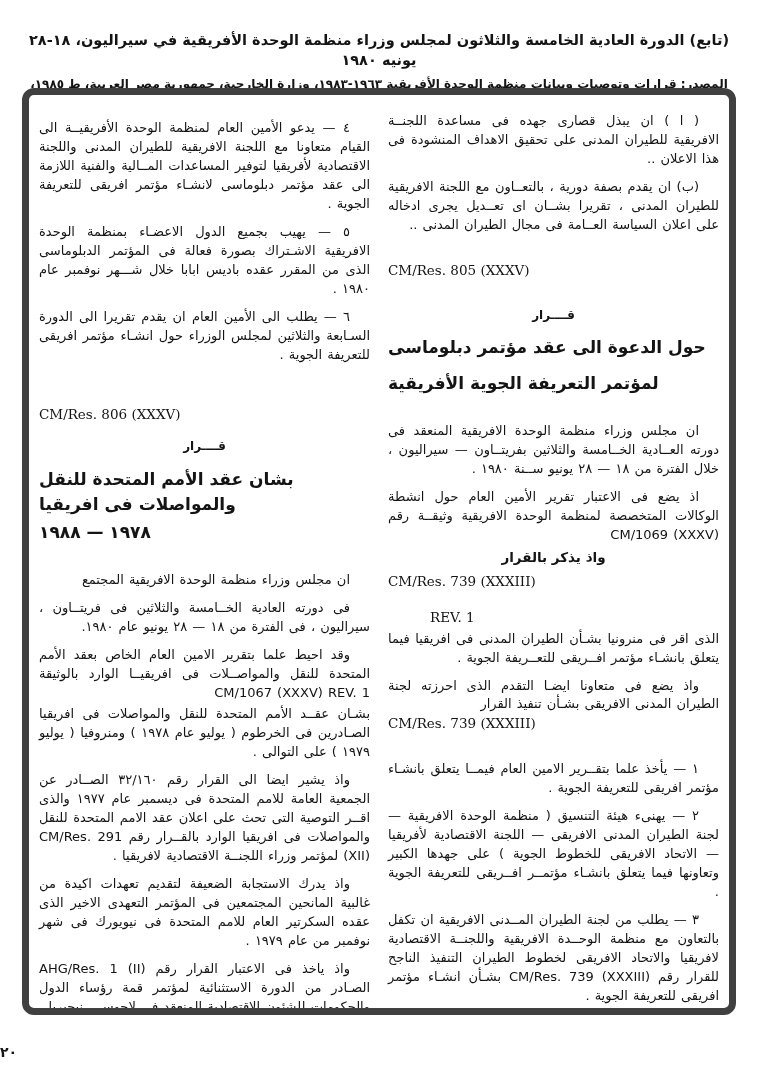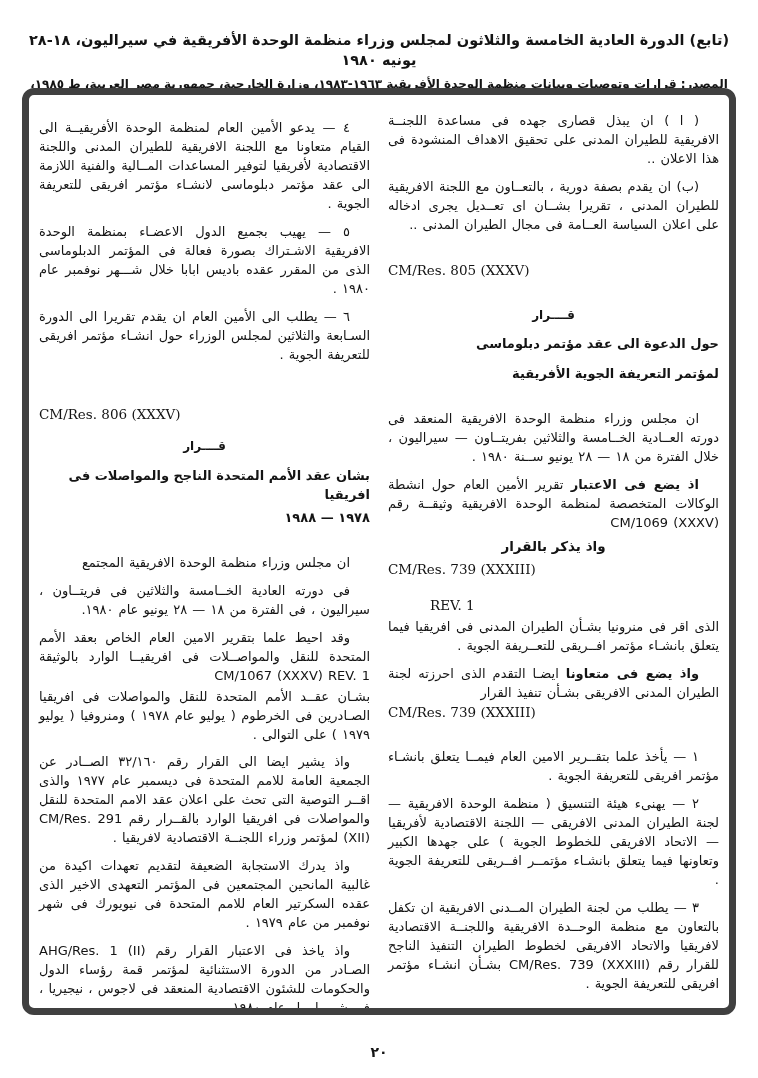--- a/index.html
+++ b/index.html
@@ -77,42 +77,42 @@
   }
   .ref.indent { padding-left: 42px; }
   .heading {
     text-align: center;
     font-weight: bold;
     font-size: 12px;
     margin-top: 14px;
     letter-spacing: 1px;
   }
   .subtitle {
-    text-align: right;
+    text-align: left;
     font-weight: bold;
-    font-size: 13px;
+    font-size: 17px;
     margin-top: 11px;
     letter-spacing: 0;
   }
-  .lead-bold { font-weight: bold; }
+  .lead-bold { font-weight: normal; }
   .bold-line {
     font-weight: bold;
     text-align: center;
     margin-top: 4px;
     font-size: 13.5px;
   }
   .gap-md { margin-top: 26px; }
   .gap-lg { margin-top: 40px; }
 
   
   .pageno {
     position: absolute;
     left: 0; right: 0;
     bottom: 18px;
-    text-align: center;
+    text-align: left;
     font-weight: bold;
     font-size: 14px;
   }
 </style>
 </head>
 <body>
 
 <div class="page">
 
   <div class="hdr">
@@ -142,21 +142,21 @@
         <div class="para">٢ — يهنىء هيئة التنسيق ( منظمة الوحدة الافريقية — لجنة الطيران المدنى الافريقى — اللجنة الاقتصادية لأفريقيا — الاتحاد الافريقى للخطوط الجوية ) على جهدها الكبير وتعاونها فيما يتعلق بانشـاء مؤتمــر افــريقى للتعريفة الجوية .</div>
         <div class="para">٣ — يطلب من لجنة الطيران المــدنى الافريقية ان تكفل بالتعاون مع منظمة الوحــدة الافريقية واللجنــة الاقتصادية لافريقيا والاتحاد الافريقى لخطوط الطيران التنفيذ الناجح للقرار رقم CM/Res. 739 (XXXIII) بشـأن انشـاء مؤتمر افريقى للتعريفة الجوية .</div>
       </div>
 
       <div class="col">
         <div class="para" style="margin-top:16px">٤ — يدعو الأمين العام لمنظمة الوحدة الأفريقيــة الى القيام متعاونا مع اللجنة الافريقية للطيران المدنى واللجنة الاقتصادية لأفريقيا لتوفير المساعدات المــالية والفنية اللازمة الى عقد مؤتمر دبلوماسى لانشـاء مؤتمر افريقى للتعريفة الجوية .</div>
         <div class="para">٥ — يهيب بجميع الدول الاعضـاء بمنظمة الوحدة الافريقية الاشـتراك بصورة فعالة فى المؤتمر الدبلوماسى الذى من المقرر عقده باديس ابابا خلال شـــهر نوفمبر عام ١٩٨٠ .</div>
         <div class="para">٦ — يطلب الى الأمين العام ان يقدم تقريرا الى الدورة السـابعة والثلاثين لمجلس الوزراء حول انشـاء مؤتمر افريقى للتعريفة الجوية .</div>
         <div class="ref gap-lg">CM/Res. 806 (XXXV)</div>
         <div class="heading">قــــرار</div>
-        <div class="subtitle">بشان عقد الأمم المتحدة الناجح والمواصلات فى افريقيا</div>
+        <div class="subtitle">بشان عقد الأمم المتحدة للنقل والمواصلات فى افريقيا</div>
         <div class="subtitle" style="margin-top:4px">١٩٧٨ — ١٩٨٨</div>
         <div class="para gap-md">ان مجلس وزراء منظمة الوحدة الافريقية المجتمع</div>
         <div class="para">فى دورته العادية الخــامسة والثلاثين فى فريتــاون ، سيراليون ، فى الفترة من ١٨ — ٢٨ يونيو عام ١٩٨٠.</div>
         <div class="para">وقد احيط علما بتقرير الامين العام الخاص بعقد الأمم المتحدة للنقل والمواصــلات فى افريقيــا الوارد بالوثيقة CM/1067 (XXXV) REV. 1</div>
         <div class="para no-indent" style="margin-top:2px">بشـان عقــد الأمم المتحدة للنقل والمواصلات فى افريقيا الصـادرين فى الخرطوم ( يوليو عام ١٩٧٨ ) ومنروفيا ( يوليو ١٩٧٩ ) على التوالى .</div>
         <div class="para">واذ يشير ايضا الى القرار رقم ٣٢/١٦٠ الصــادر عن الجمعية العامة للامم المتحدة فى ديسمبر عام ١٩٧٧ والذى اقــر التوصية التى تحث على اعلان عقد الامم المتحدة للنقل والمواصلات فى افريقيا الوارد بالقــرار رقم CM/Res. 291 (XII) لمؤتمر وزراء اللجنــة الاقتصادية لافريقيا .</div>
         <div class="para">واذ يدرك الاستجابة الضعيفة لتقديم تعهدات اكيدة من غالبية المانحين المجتمعين فى المؤتمر التعهدى الاخير الذى عقده السكرتير العام للامم المتحدة فى نيويورك فى شهر نوفمبر من عام ١٩٧٩ .</div>
         <div class="para">واذ ياخذ فى الاعتبار القرار رقم AHG/Res. 1 (II) الصـادر من الدورة الاستثنائية لمؤتمر قمة رؤساء الدول والحكومات للشئون الاقتصادية المنعقد فى لاجوس ، نيجيريا ، فى شهر ابريل عام ١٩٨٠ .</div>
       </div>
 

